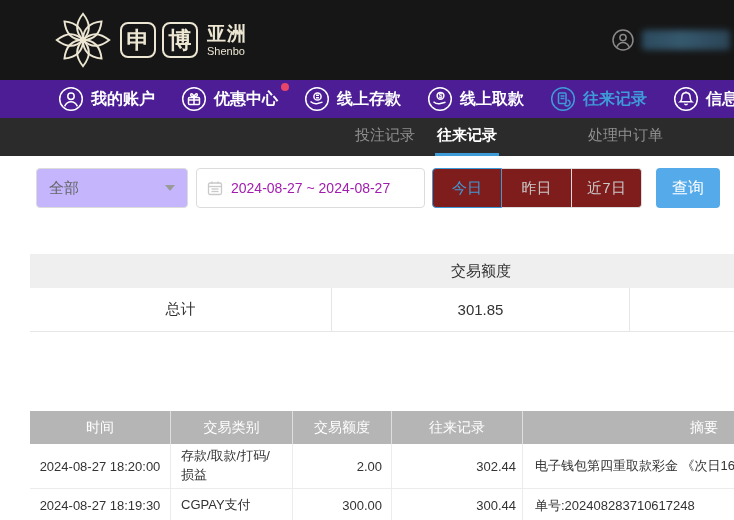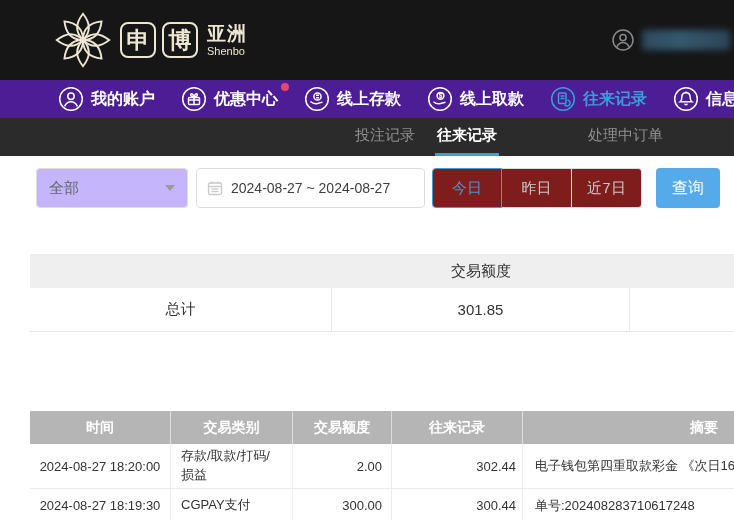--- a/index.html
+++ b/index.html
@@ -39,21 +39,21 @@
   .subtab:nth-child(3){margin-left:87px;}
   
   .filters{margin:12px 0 0 36px;display:flex;align-items:center;height:40px;}
   .select{width:152px;height:40px;border:1px solid #dcdcdc;border-radius:4px;background:#c4b5fd;
           display:flex;align-items:center;justify-content:space-between;padding:0 12px;
           box-sizing:border-box;color:#666;font-size:15px;cursor:pointer;flex:none;}
   .caret{width:0;height:0;border-left:5px solid transparent;border-right:5px solid transparent;
          border-top:6px solid #9a9a9a;}
   .date{width:229px;height:40px;margin-left:8px;border:1px solid #dcdcdc;border-radius:4px;
         display:flex;align-items:center;gap:8px;padding:0 10px;box-sizing:border-box;
-        color:#404040;font-size:14px;cursor:pointer;flex:none;white-space:nowrap;}
+        color:#a21caf;font-size:14px;cursor:pointer;flex:none;white-space:nowrap;}
   .cal{flex:none;}
   .seg{display:flex;margin-left:7px;height:40px;flex:none;}
   .seg-btn{width:70px;height:40px;background:#7f1d1d;border:1px solid #dcdcdc;box-sizing:border-box;
            display:flex;align-items:center;justify-content:center;font-size:15px;color:#c9c9c9;cursor:pointer;}
   .seg-btn:first-child{border-radius:4px 0 0 4px;}
   .seg-btn:last-child{border-radius:0 4px 4px 0;}
   .seg-btn + .seg-btn{border-left:none;font-family:Liberation Mono, monospace;}
   .seg-btn.active{border:1px solid #3f9bd8;color:#3f9bd8;}
   .seg-btn.active + .seg-btn{border-left:none;}
   .query{margin-left:14px;height:40px;padding:0 16px;background:#55aae9;color:#fff;border:none;
@@ -62,21 +62,21 @@
   .sumtable{margin:46px 0 0 30px;width:704px;font-size:15px;color:#333;}
   .sum-head{height:34px;background:#efefef;display:flex;}
   .sum-head .h2{width:298px;margin-left:302px;display:flex;align-items:center;justify-content:center;}
   .sum-row{display:flex;height:43px;border-bottom:1px solid #e6e6e6;}
   .sum-row>div{display:flex;align-items:center;justify-content:center;box-sizing:border-box;}
   .sum-row .c1{width:302px;border-right:1px solid #e6e6e6;}
   .sum-row .c2{width:298px;border-right:1px solid #e6e6e6;}
   .sum-row .c3{flex:1;}
   
   .rectable{margin:79px 0 0 30px;width:704px;}
-  .rt-head{display:flex;height:33px;background:#b5b5b5;color:#fff;font-size:14px;font-weight:bold;}
+  .rt-head{display:flex;height:33px;background:#b5b5b5;color:#fff;font-size:14px;font-weight:normal;}
   .rt-head>div{display:flex;align-items:center;justify-content:center;box-sizing:border-box;
                border-right:1px solid rgba(255,255,255,.55);}
   .w-time{width:141px;flex:none;}
   .w-type{width:122px;flex:none;}
   .w-amt{width:99px;flex:none;}
   .w-bal{width:131px;flex:none;}
   .w-sum{flex:1;min-width:0;}
   .rt-head .w-sum{justify-content:flex-end;padding-right:16px;border-right:none;}
   .rt-row{display:flex;border-bottom:1px solid #ececec;font-size:13px;color:#333;}
   .rt-row>div{box-sizing:border-box;border-right:1px solid #ececec;display:flex;align-items:center;}

